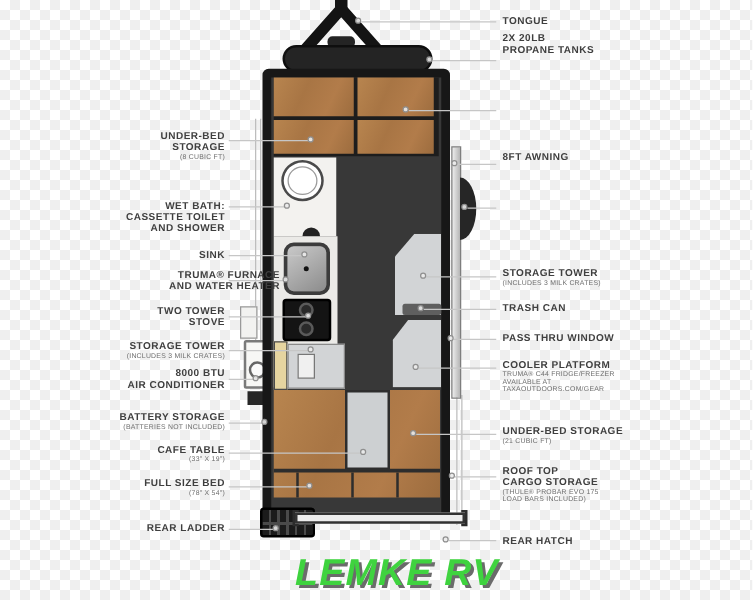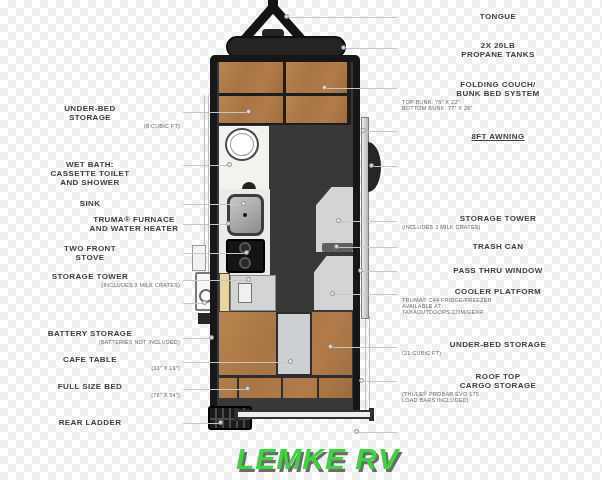--- a/index.html
+++ b/index.html
@@ -8,21 +8,21 @@
     background-color:#ffffff;
     background-image:
       linear-gradient(45deg,#efefef 25%,transparent 25%,transparent 75%,#efefef 75%),
       linear-gradient(45deg,#efefef 25%,transparent 25%,transparent 75%,#efefef 75%);
     background-size:16px 16px;background-position:0 0,8px 8px;}
   .abs{position:absolute;}
   
   .lbl{position:absolute;z-index:8;color:#3f3f3f;}
   .lblL{left:0;width:180px;text-align:right;}
   .lblR{left:402px;width:192px;text-align:left;}
-  .lm{font-size:8px;font-weight:bold;letter-spacing:.4px;line-height:9px;white-space:pre-line;text-align:center;}
+  .lm{font-size:8px;font-weight:bold;letter-spacing:.4px;line-height:9px;white-space:pre-line;}
   .ls{font-size:5.5px;font-weight:normal;letter-spacing:.2px;line-height:6px;color:#6e6e6e;margin-top:1px;white-space:pre-line;}
   .ln{position:absolute;height:1px;background:#c6c6c6;z-index:6;}
   .dt{position:absolute;width:5px;height:5px;border-radius:50%;background:rgba(235,235,235,.9);border:1px solid #8f8f8f;box-sizing:border-box;z-index:7;}
   
   .trailer{position:absolute;left:210px;top:55px;width:150px;height:362px;background:#383838;border:7px solid #171717;border-radius:5px;box-sizing:border-box;z-index:3;}
   .wood{background:linear-gradient(115deg,#b8854f 0%,#a87544 38%,#b27c4a 70%,#9c6c3e 100%);}
   .couch{position:absolute;left:219px;top:62px;width:132px;height:63px;background:#1d1d1d;display:grid;grid-template-rows:31px 27px;grid-template-columns:64px 61px;gap:3px;z-index:4;}
   .gray{background:#d2d4d6;}
   .seam{position:absolute;background:#2d2d2d;z-index:5;}
   .ftr{z-index:4;}
@@ -147,57 +147,55 @@
 AND SHOWER</div>
   </div>
   <div class="lbl lblL" style="top:199px;">
     <div class="lm">SINK</div>
   </div>
   <div class="lbl lblL" style="top:215px;margin-left:44px;">
     <div class="lm">TRUMA® FURNACE
 AND WATER HEATER</div>
   </div>
   <div class="lbl lblL" style="top:244px;">
-    <div class="lm">TWO FRONT
+    <div class="lm">TWO TOWER
 STOVE</div>
   </div>
   <div class="lbl lblL" style="top:272px;">
     <div class="lm">STORAGE TOWER</div>
     <div class="ls">(INCLUDES 3 MILK CRATES)</div>
   </div>
+  <div class="lbl lblL" style="top:294px;">
+    <div class="lm">8000 BTU
+AIR CONDITIONER</div>
+  </div>
   <div class="lbl lblL" style="top:329px;">
     <div class="lm">BATTERY STORAGE</div>
     <div class="ls">(BATTERIES NOT INCLUDED)</div>
   </div>
   <div class="lbl lblL" style="top:382px;">
     <div class="lm">FULL SIZE BED</div>
     <div class="ls">(78" X 54")</div>
   </div>
   <div class="lbl lblL" style="top:355px;">
     <div class="lm">CAFE TABLE</div>
     <div class="ls">(33" X 19")</div>
   </div>
   <div class="lbl lblL" style="top:418px;">
     <div class="lm">REAR LADDER</div>
   </div>
 
   <div class="lbl lblR" style="top:12px;">
     <div class="lm">TONGUE</div>
   </div>
-  <div class="lbl lblR" style="top:41px;">
+  <div class="lbl lblR" style="top:26px;">
     <div class="lm">2X 20LB
 PROPANE TANKS</div>
   </div>
-  <div class="lbl lblR" style="top:80px;">
-    <div class="lm">FOLDING COUCH/
-BUNK BED SYSTEM</div>
-    <div class="ls">TOP BUNK: 76" X 22"
-BOTTOM BUNK: 77" X 26"</div>
-  </div>
-  <div class="lbl lblR" style="top:132px;text-decoration:underline;">
+  <div class="lbl lblR" style="top:121px;">
     <div class="lm">8FT AWNING</div>
   </div>
   <div class="lbl lblR" style="top:214px;">
     <div class="lm">STORAGE TOWER</div>
     <div class="ls">(INCLUDES 3 MILK CRATES)</div>
   </div>
   <div class="lbl lblR" style="top:242px;">
     <div class="lm">TRASH CAN</div>
   </div>
   <div class="lbl lblR" style="top:287px;">
@@ -212,16 +210,19 @@
   <div class="lbl lblR" style="top:340px;">
     <div class="lm">UNDER-BED STORAGE</div>
     <div class="ls">(21 CUBIC FT)</div>
   </div>
   <div class="lbl lblR" style="top:372px;">
     <div class="lm">ROOF TOP
 CARGO STORAGE</div>
     <div class="ls">(THULE® PROBAR EVO 175
 LOAD BARS INCLUDED)</div>
   </div>
+  <div class="lbl lblR" style="top:428px;">
+    <div class="lm">REAR HATCH</div>
+  </div>
 
   <div class="abs" style="left:236px;top:442px;font-size:30px;font-weight:bold;font-style:italic;letter-spacing:1px;color:#3fd33f;text-shadow:2.5px 2.5px 0 #6b6b6b;z-index:10;">LEMKE RV</div>
 
 </div>
 
 </body></html>

